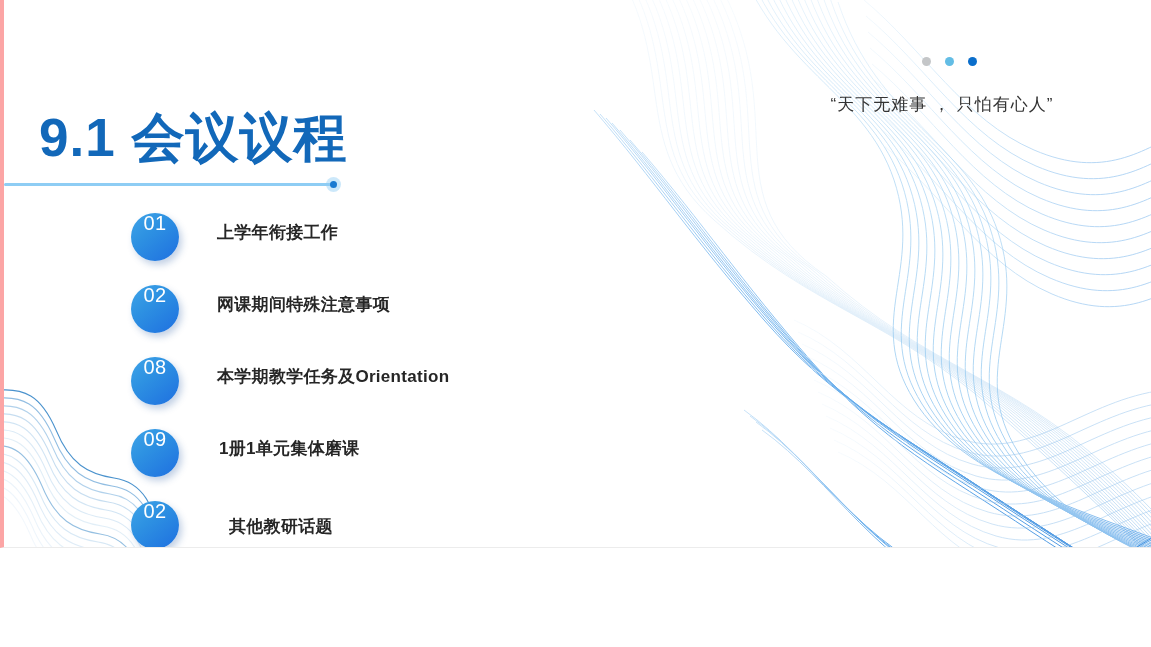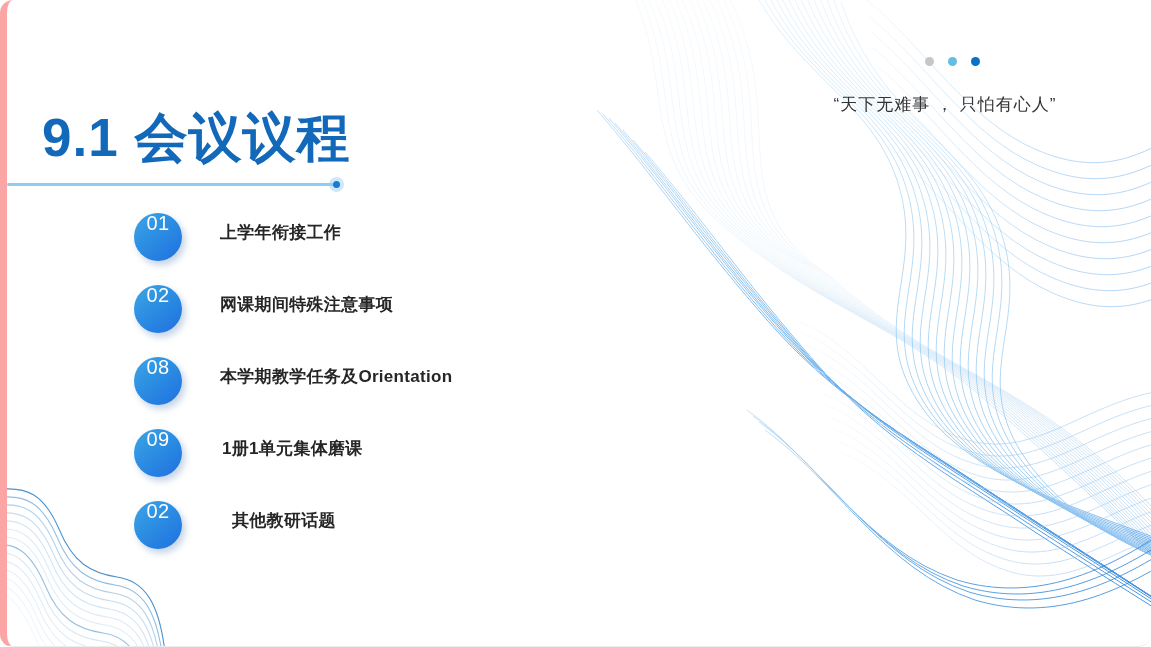--- a/index.html
+++ b/index.html
@@ -6,27 +6,26 @@
     margin: 0;
     padding: 0;
     background: #ffffff;
   }
   body {
     font-family: "Liberation Sans", "DejaVu Sans", sans-serif;
   }
   #slide {
     position: relative;
     width: 1151px;
-    height: 647px;
+    height: 548px;
     background: #ffffff;
     overflow: hidden;
     box-sizing: border-box;
-    border-left: 7px solid #fca5a5;
+    border-left: 4px solid #fca5a5;
     border-bottom: 1px solid #ececec;
-    border-radius: 13px;
   }
 
   
   #wave-graphic {
     position: absolute;
     left: 560px;
     top: -10px;
     width: 600px;
     height: 660px;
     pointer-events: none;
@@ -128,21 +127,21 @@
     position: absolute;
     left: 86px;
     top: 8px;
     font-size: 17px;
     font-weight: bold;
     color: #262626;
     letter-spacing: 0.3px;
     white-space: nowrap;
   }
   .agenda-item.indent-sm .agenda-label { left: 88px; }
-  .agenda-item.indent-md .agenda-label { left: 98px; }
+  .agenda-item.indent-md .agenda-label { left: 98px; margin-top: 6px; }
 
   
   #quote-block {
     position: absolute;
     left: 788px;
     top: 55px;
     width: 300px;
     text-align: center;
   }
   #quote-dots {

